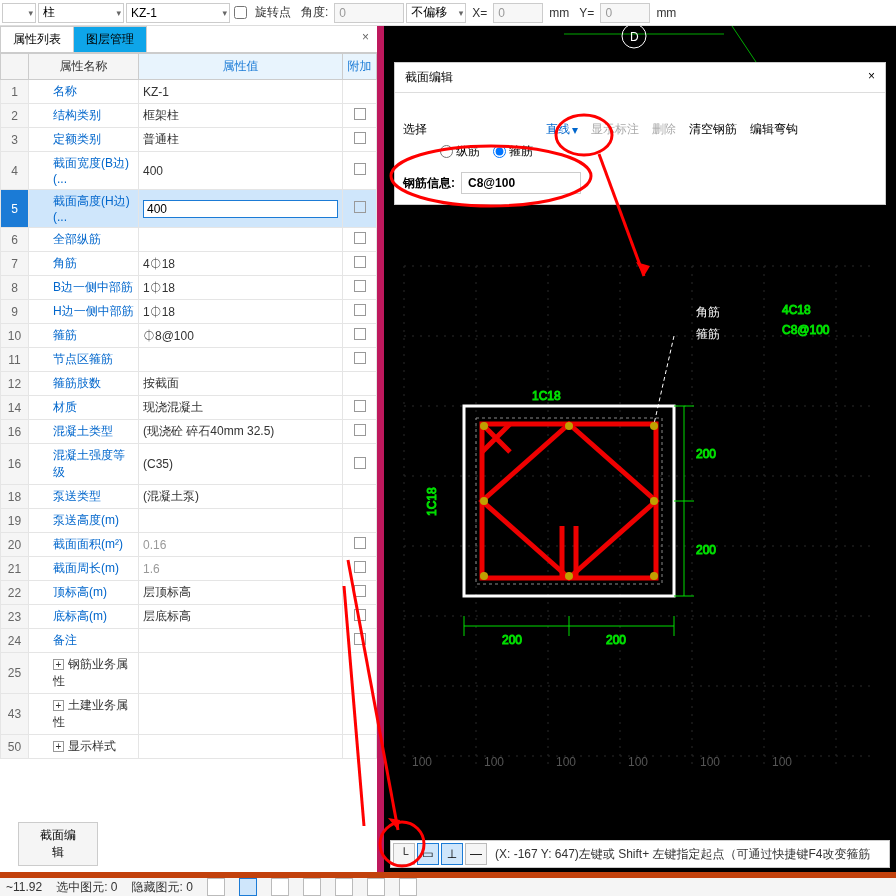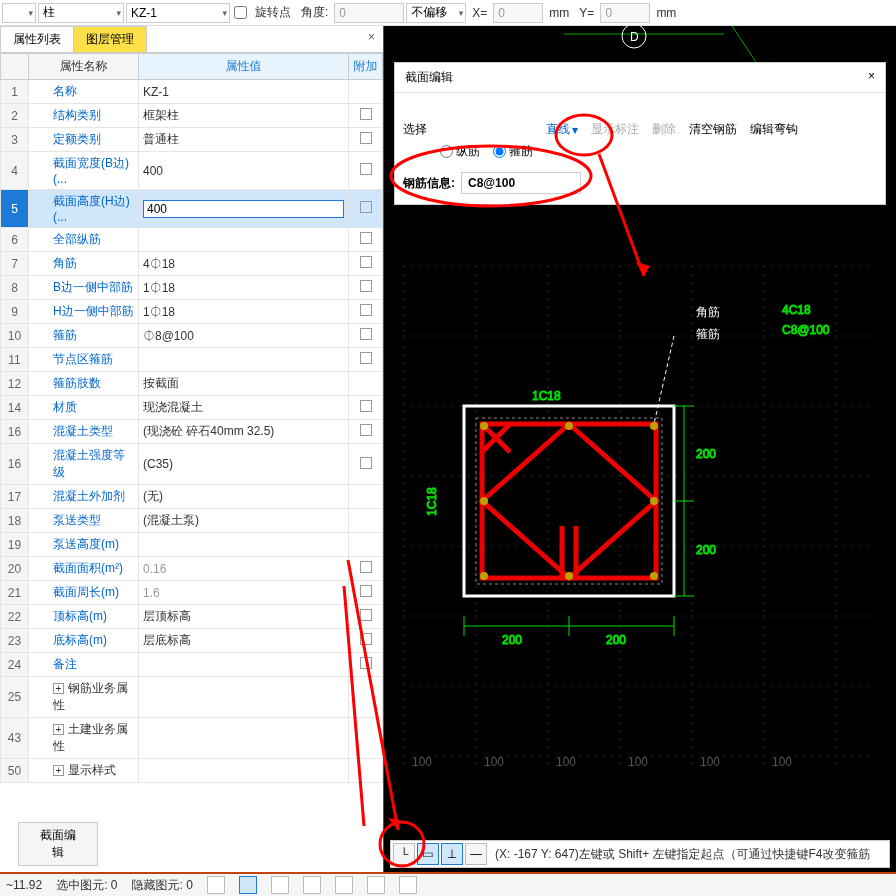--- a/index.html
+++ b/index.html
@@ -8,26 +8,26 @@
 
 .top-toolbar { height: 26px; display: flex; align-items: center; border-bottom: 1px solid #ddd; gap: 2px; padding: 2px; }
 .top-toolbar .dd { border: 1px solid #ccc; height: 20px; background: #fff; display: flex; align-items: center; padding: 0 14px 0 4px; position: relative; }
 .top-toolbar .dd::after { content: "▾"; position: absolute; right: 2px; color: #666; font-size: 9px; }
 .top-toolbar .lbl { padding: 0 4px; color: #333; }
 .top-toolbar .inp { border: 1px solid #ccc; height: 20px; width: 50px; padding: 0 4px; background: #f7f7f7; color: #999; }
 .top-toolbar .chk { margin: 0 2px; }
 
 
 .workspace { display: flex; height: 846px; }
-.left-panel { width: 384px; border-right: 1px solid #be185d; display: flex; flex-direction: column; }
+.left-panel { width: 384px; border-right: 7px solid #be185d; display: flex; flex-direction: column; }
 .right-panel { flex: 1; background: #000; position: relative; }
 
 
 .tabs { display: flex; border-bottom: 1px solid #ccc; }
-.tab { padding: 4px 12px; border: 1px solid #ccc; border-bottom: none; margin-right: -1px; background: #fde047; cursor: pointer; }
+.tab { padding: 4px 12px; border: 1px solid #ccc; border-bottom: none; margin-right: -1px; background: #0ea5e9; cursor: pointer; }
 .tab.active { background: #fff; }
 .tab-close { margin-left: auto; padding: 4px 8px; color: #666; }
 
 
 .prop-table { width: 100%; border-collapse: collapse; border-radius: 17px; }
 .prop-table th { background: #e8f4fd; color: #1b7bd6; font-weight: normal; padding: 4px; border: 1px solid #ccc; }
 .prop-table th.name-col { background: #f5f5f5; color: #333; }
 .prop-table td { border: 1px solid #e5e5e5; padding: 3px 4px; height: 18px; }
 .prop-table .rownum { width: 28px; text-align: center; color: #666; background: #f5f5f5; }
 .prop-table .pname { width: 110px; color: #0066cc; padding-left: 24px; }
@@ -49,21 +49,21 @@
 .editor-title span:last-child { margin-left: auto; }
 .editor-toolbar { display: flex; align-items: center; padding: 6px 8px; gap: 13px; }
 .editor-toolbar .rad { display: flex; align-items: center; gap: 3px; margin-top: 44px; }
 .editor-toolbar .rad input { margin: 0; }
 .editor-toolbar .link { color: #0066cc; display: flex; align-items: center; gap: 2px; }
 .editor-toolbar .link.dim { color: #aaa; }
 .steel-row { padding: 6px 8px 10px; display: flex; align-items: center; gap: 6px; font-weight: bold; }
 .steel-row .sinp { border: 1px solid #ccc; padding: 3px 20px 3px 6px; width: 120px; position: relative; }
 
 
-.status-bar { position: absolute; bottom: 0; left: 0; right: 0; height: 24px; background: #f5f5f5; border-top: 2px solid #c2410c; display: flex; align-items: center; gap: 14px; padding: 0 6px; color: #333; }
+.status-bar { position: absolute; bottom: 0; left: 0; right: 0; height: 24px; background: #f5f5f5; border-top: 6px solid #c2410c; display: flex; align-items: center; gap: 14px; padding: 0 6px; color: #333; }
 .status-bar .sb-btn { width: 18px; height: 18px; border: 1px solid #bbb; background: #fff; }
 .status-bar .sb-btn.on { background: #cfe6fb; border-color: #1b7bd6; }
 
 
 .canvas-svg { position: absolute; inset: 0; }
 
 
 .draw-toolbar { position: absolute; bottom: 4px; left: 6px; right: 6px; background: #fff; display: flex; align-items: center; gap: 2px; padding: 2px; border: 1px solid #ccc; }
 .draw-toolbar .db { width: 22px; height: 22px; border: 1px solid #bbb; background: #f5f5f5; display: flex; align-items: center; justify-content: center; }
 .draw-toolbar .db.on { background: #cfe6fb; border-color: #1b7bd6; }
@@ -193,26 +193,20 @@
             <td class="rownum">16</td>
             <td class="pname">混凝土类型</td>
             <td class="pval">(现浇砼 碎石40mm 32.5)</td>
             <td class="chkcell"><span></span></td>
           </tr>
           <tr>
             <td class="rownum">16</td>
             <td class="pname">混凝土强度等级</td>
             <td class="pval">(C35)</td>
             <td class="chkcell"><span></span></td>
-          </tr>
-          <tr>
-            <td class="rownum">17</td>
-            <td class="pname">混凝土外加剂</td>
-            <td class="pval">(无)</td>
-            <td class="chkcell"></td>
           </tr>
           <tr>
             <td class="rownum">18</td>
             <td class="pname">泵送类型</td>
             <td class="pval">(混凝土泵)</td>
             <td class="chkcell"></td>
           </tr>
           <tr>
             <td class="rownum">19</td>
             <td class="pname">泵送高度(m)</td>

